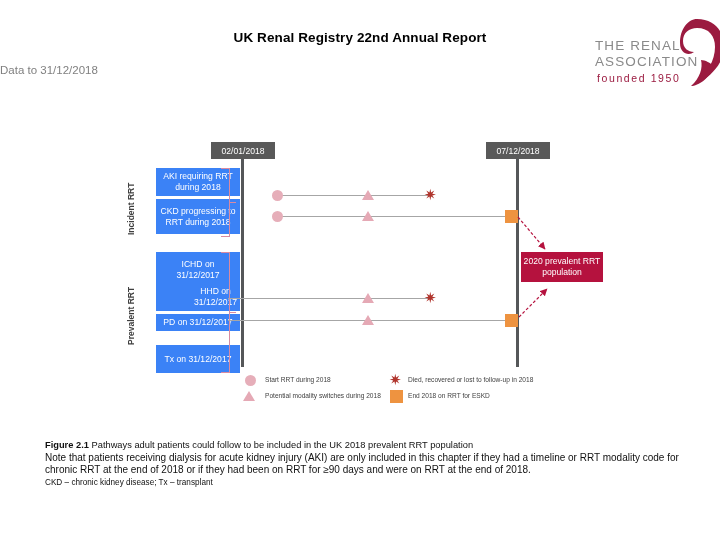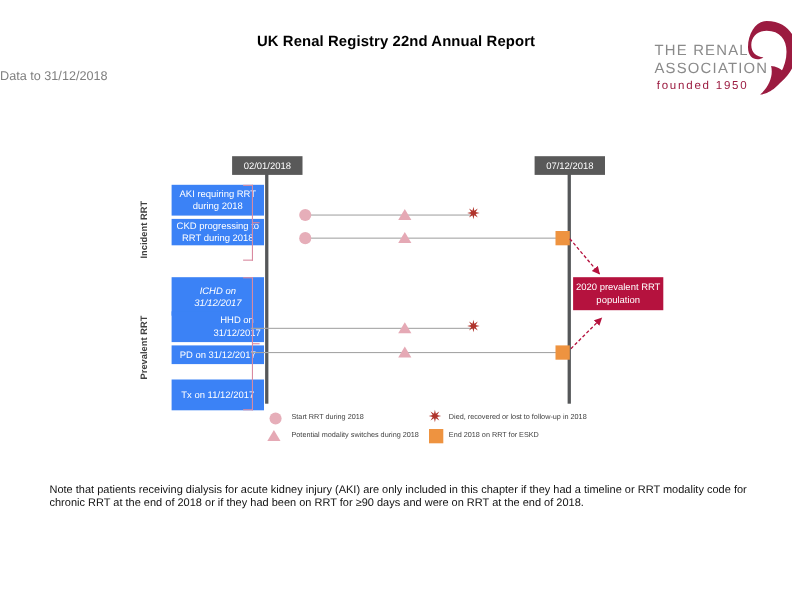--- a/index.html
+++ b/index.html
@@ -140,26 +140,26 @@
   </svg>
   <div class="logo-line1">THE RENAL</div>
   <div class="logo-line2">ASSOCIATION</div>
   <div class="logo-founded">founded 1950</div>
 </div>
 
 <div class="abs side-label" id="label-incident">Incident RRT</div>
 <div class="abs side-label" id="label-prevalent">Prevalent RRT</div>
 
 <div class="abs cat-box" style="top:168px;height:28px;">AKI requiring RRT during 2018</div>
-<div class="abs cat-box" style="top:199px;height:24px;">CKD progressing to RRT during 2018</div>
-
-<div class="abs cat-box" style="top:252px;height:35px;font-style:italic;">ICHD on 31/12/2017</div>
+<div class="abs cat-box" style="top:199px;height:35px;">CKD progressing to RRT during 2018</div>
+
+<div class="abs cat-box" style="top:252px;height:35px;">ICHD on 31/12/2017</div>
 <div class="abs cat-box" style="top:283px;height:28px;padding-left:38px;">HHD on 31/12/2017</div>
 <div class="abs cat-box" style="top:314px;height:17px;">PD on 31/12/2017</div>
-<div class="abs cat-box" style="top:345px;height:28px;">Tx on 11/12/2017</div>
+<div class="abs cat-box" style="top:345px;height:28px;">Tx on 31/12/2017</div>
 
 <div class="abs bracket" style="top:168px;height:69px;"></div>
 <div class="abs bracket-stub" style="top:202px;"></div>
 
 <div class="abs bracket" style="top:252px;height:121px;"></div>
 <div class="abs bracket-stub" style="top:312px;"></div>
 
 <div class="abs axis" id="axis-start"></div>
 <div class="abs axis" id="axis-end"></div>
 <div class="abs date-box" id="date-start">02/01/2018</div>
@@ -201,14 +201,18 @@
 <div class="abs m-triangle" style="left:243px;top:391px;"></div>
 <div class="abs legend-text" style="left:265px;top:392px;">Potential modality switches during 2018</div>
 
 <div class="abs m-star" style="left:389px;top:374px;">✷</div>
 <div class="abs legend-text" style="left:408px;top:376px;">Died, recovered or lost to follow-up in 2018</div>
 
 <div class="abs m-square" style="left:390px;top:390px;"></div>
 <div class="abs legend-text" style="left:408px;top:392px;">End 2018 on RRT for ESKD</div>
 
 <div class="abs" id="caption">
+  <div class="cap-title">
+    <b>Figure 2.1</b><span> Pathways adult patients could follow to be included in the UK 2018 prevalent RRT population</span>
+  </div>
   <div class="cap-note">Note that patients receiving dialysis for acute kidney injury (AKI) are only included in this chapter if they had a timeline or RRT modality code for chronic RRT at the end of 2018 or if they had been on RRT for ≥90 days and were on RRT at the end of 2018.</div>
+  <div class="cap-abbr">CKD – chronic kidney disease; Tx – transplant</div>
 </div>
 
 </body></html>

